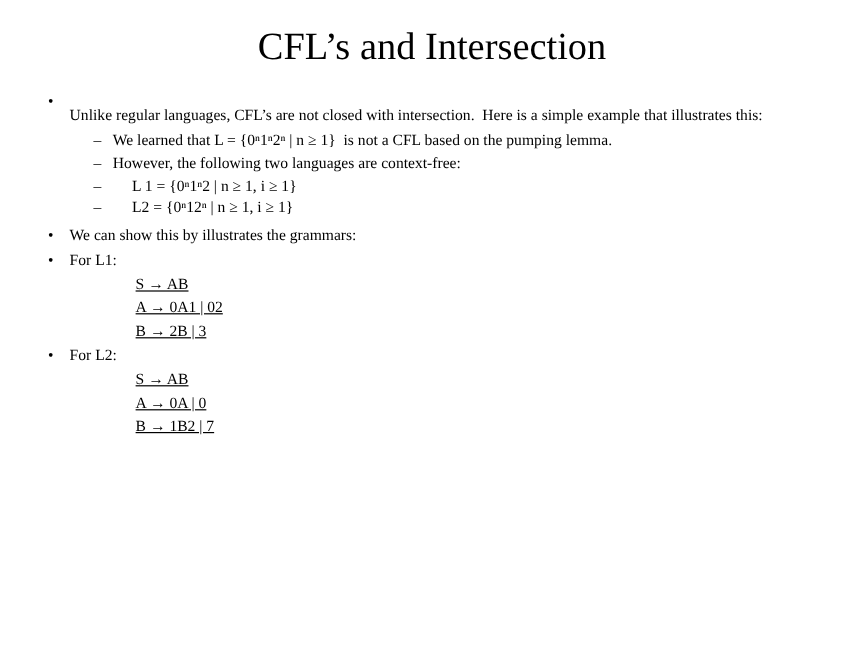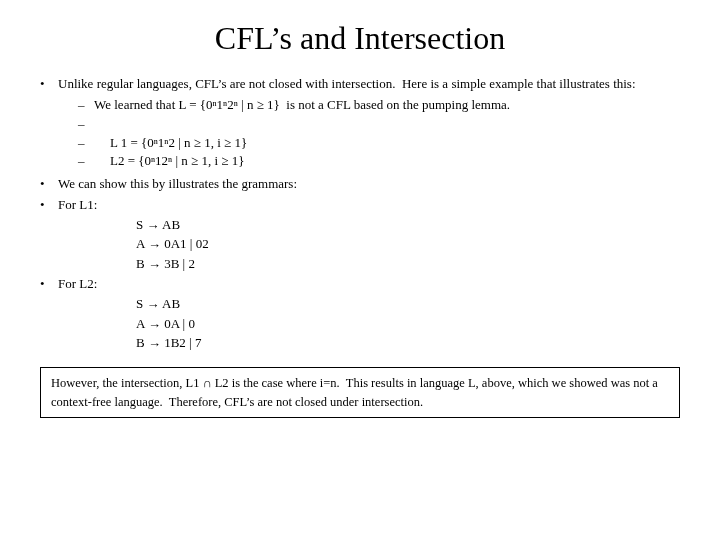--- a/index.html
+++ b/index.html
@@ -34,42 +34,44 @@
     }
 
     .bullet {
       min-width: 18px;
       font-size: 13px;
       margin-top: 0;
     }
 
     .bullet-text {
       flex: 1;
+      margin-top: 12px;
     }
 
     .sub-list {
       margin-left: 20px;
       margin-top: 2px;
       margin-bottom: 2px;
     }
 
     .sub-item {
       display: flex;
       align-items: flex-start;
       line-height: 1.45;
     }
 
     .sub-dash {
       min-width: 16px;
       font-size: 13px;
     }
 
     .grammar-block {
-      margin-left: 78px;
+      margin-left: 55px;
       line-height: 1.5;
+      text-decoration: underline;
     }
 
     .footer-box {
       border: 1px solid #000;
       margin-top: 14px;
       padding: 6px 10px;
       font-size: 12.5px;
       line-height: 1.5;
     }
 
@@ -91,20 +93,21 @@
       <span class="bullet">•</span>
       <div class="bullet-text">
         <span>Unlike regular languages, CFL’s are not closed with intersection.&nbsp; Here is a simple example that illustrates this:</span>
         <div class="sub-list">
           <div class="sub-item">
             <span class="sub-dash">–</span>
             <span>We learned that L = {0ⁿ1ⁿ2ⁿ&nbsp;|&nbsp;n ≥ 1}&nbsp; is not a CFL based on the pumping lemma.</span>
           </div>
           <div class="sub-item">
             <span class="sub-dash">–</span>
+            <span>However, the following two languages are context-free:</span>
           </div>
           <div class="sub-item">
             <span class="sub-dash">–</span>
             <span style="min-width:16px; display:inline-block;"></span>
             <span>L 1 = {0ⁿ1ⁿ2⁩&nbsp;|&nbsp;n ≥ 1, i ≥ 1}</span>
           </div>
           <div class="sub-item">
             <span class="sub-dash">–</span>
             <span style="min-width:16px; display:inline-block;"></span>
             <span>L2 = {0ⁿ1⁩2ⁿ&nbsp;|&nbsp;n ≥ 1, i ≥ 1}</span>
@@ -118,35 +121,32 @@
       <span>We can show this by illustrates the grammars:</span>
     </div>
 
     <div class="bullet-row">
       <span class="bullet">•</span>
       <div>
         <span>For L1:</span>
         <div class="grammar-block">
           <div>S → AB</div>
           <div>A → 0A1 | 02</div>
-          <div>B → 3B | 2</div>
+          <div>B → 2B | 3</div>
         </div>
       </div>
     </div>
 
     <div class="bullet-row">
       <span class="bullet">•</span>
       <div>
         <span>For L2:</span>
         <div class="grammar-block">
           <div>S → AB</div>
           <div>A → 0A | 0</div>
           <div>B → 1B2 | 7</div>
         </div>
       </div>
     </div>
 
-    <div class="footer-box">
-      <span>However, the intersection, L1 ∩ L2 is the case where i=n.&nbsp; This results in language L, above, which we showed was not a context-free language.&nbsp; Therefore, CFL’s are not closed under intersection.</span>
-    </div>
 
   </div>
 </div>
 
 </body></html>

